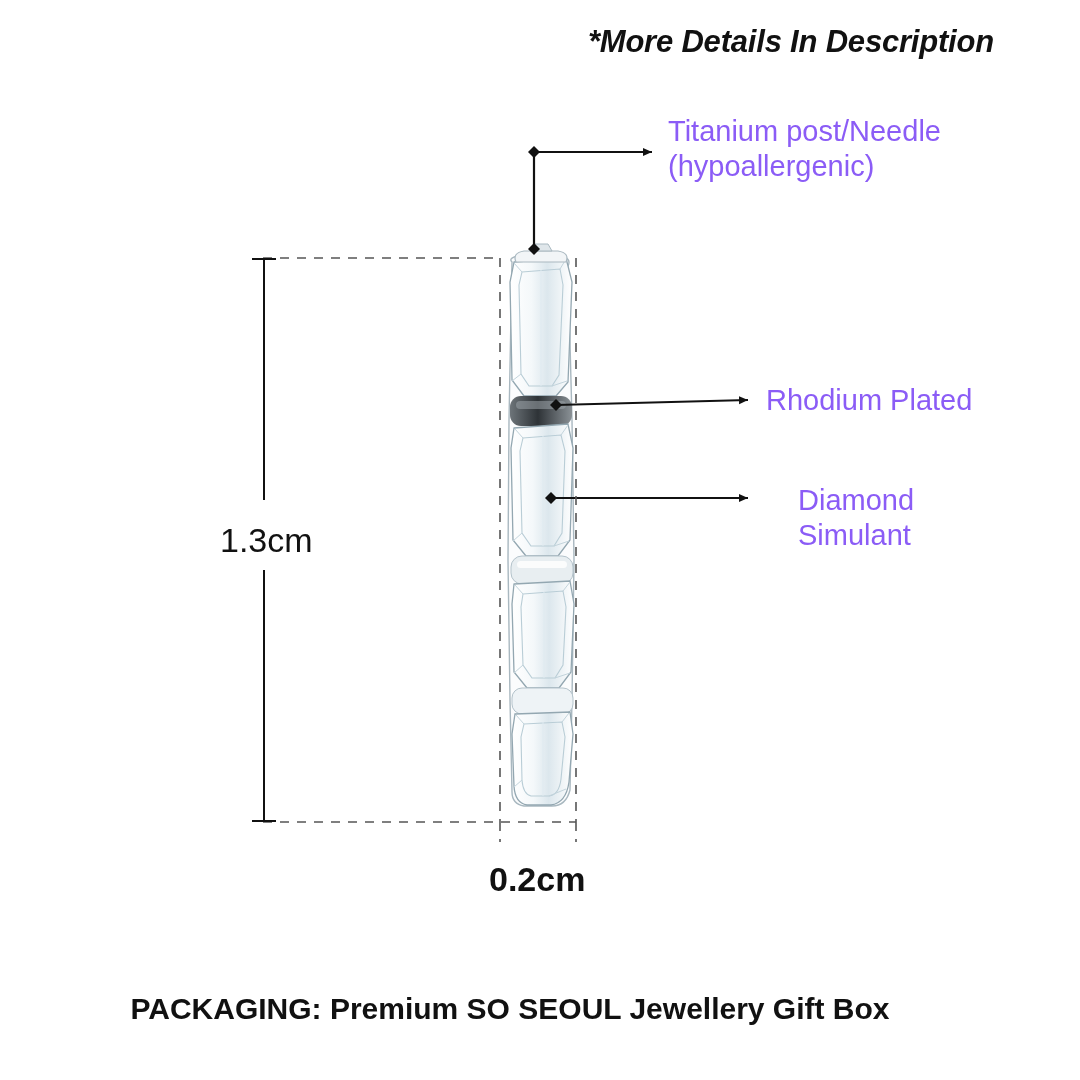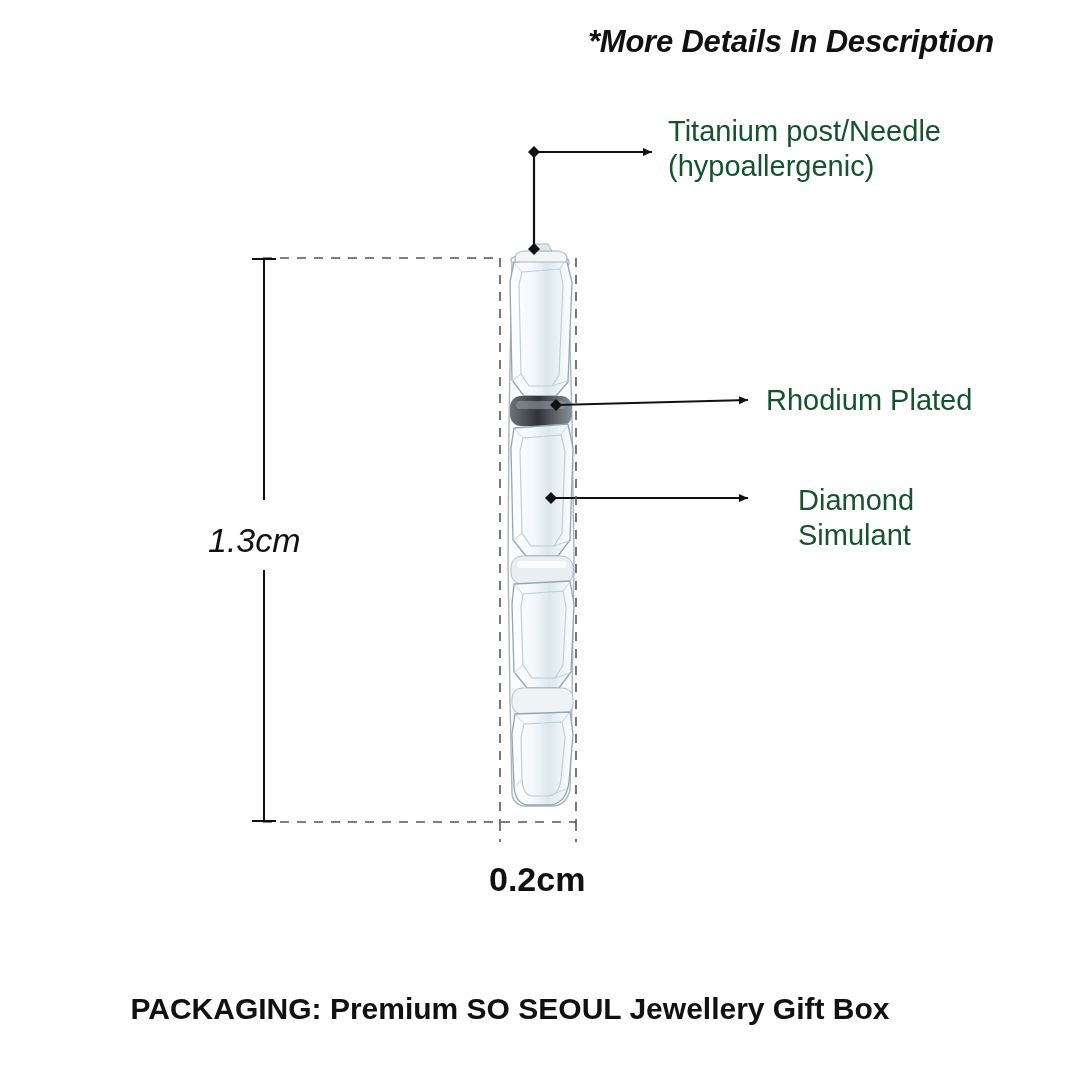--- a/index.html
+++ b/index.html
@@ -30,35 +30,35 @@
     letter-spacing: -0.2px;
     color: #111111;
     white-space: nowrap;
   }
 
   
   .callout {
     position: absolute;
     font-size: 29px;
     line-height: 1.22;
-    color: #14532d;
+    color: #8b5cf6;
     white-space: pre-line;
   }
   #callout-titanium { left: 668px; top: 114px; }
   #callout-rhodium  { left: 766px; top: 383px; }
   #callout-diamond  { left: 766px; top: 483px; margin-left: 32px; }
 
   
   .dim-label {
     position: absolute;
     font-size: 34px;
     color: #111111;
     white-space: nowrap;
   }
-  #dim-height { left: 208px; top: 521px; font-style: italic; }
+  #dim-height { left: 220px; top: 521px; }
   #dim-width  { left: 489px; top: 860px; font-weight: bold; }
 
   
   .packaging {
     position: absolute;
     left: 0;
     right: 0;
     top: 992px;
     text-align: center;
     font-size: 30px;

